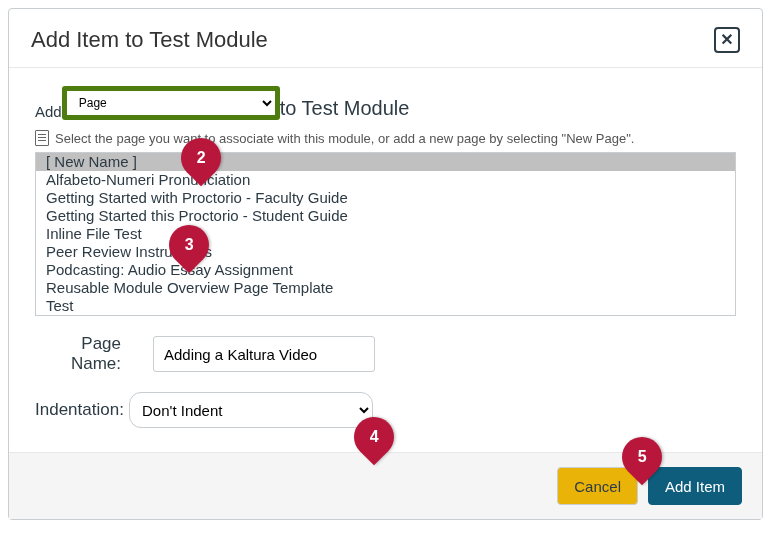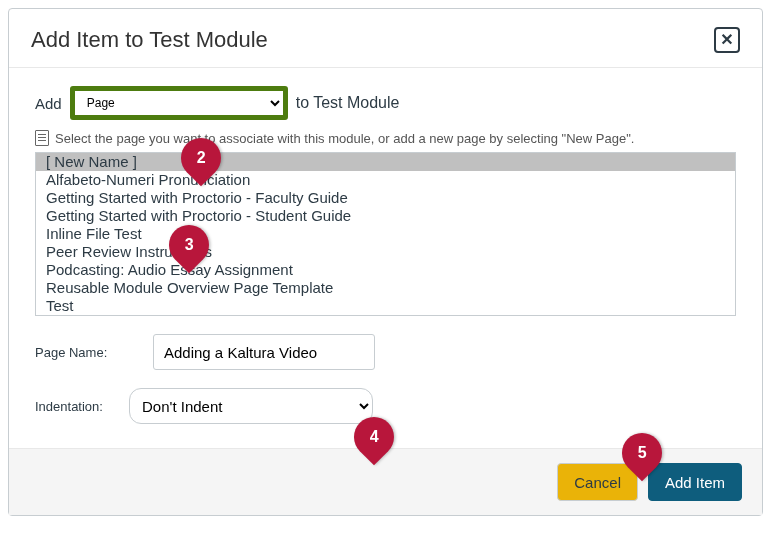--- a/index.html
+++ b/index.html
@@ -44,36 +44,35 @@
     font-weight: bold;
     color: #2d3b45;
     line-height: 1;
   }
   .modal-body {
     padding: 18px 26px 24px 26px;
     position: relative;
   }
   .add-row {
     display: flex;
-    align-items: center;
-    gap: 8px;
+    align-items: flex-end;
     margin-bottom: 10px;
   }
   .add-label { font-size: 15px; }
   .type-select {
     width: 218px;
     height: 34px;
     border: 5px solid #4d7c0f;
     border-radius: 3px;
     padding: 4px 8px;
     font-size: 12px;
     font-family: inherit;
     background: #fff;
   }
-  .suffix-text { font-size: 16px; }
+  .suffix-text { font-size: 20px; }
   .helper-row {
     display: flex;
     align-items: center;
     gap: 6px;
     font-size: 13px;
     color: #555;
     margin-bottom: 6px;
   }
   .doc-icon {
     width: 14px;
@@ -110,22 +109,22 @@
     background: #c0c0c0;
   }
   .form-row {
     display: flex;
     align-items: center;
     gap: 8px;
     margin-top: 18px;
   }
   .form-label {
     width: 86px;
-    text-align: left;
-    font-size: 13px;
+    text-align: right;
+    font-size: 17px;
   }
   .text-input {
     width: 222px;
     height: 36px;
     border: 1px solid #c7cdd1;
     border-radius: 3px;
     padding: 6px 10px;
     font-size: 15px;
     font-family: inherit;
     margin-left: 24px;
@@ -211,21 +210,21 @@
 
     <div class="helper-row">
       <div class="doc-icon"></div>
       <span>Select the page you want to associate with this module, or add a new page by selecting "New Page".</span>
     </div>
 
     <div class="page-list">
       <div class="page-list-item selected">[ New Name ]</div>
       <div class="page-list-item">Alfabeto-Numeri Pronunciation</div>
       <div class="page-list-item">Getting Started with Proctorio - Faculty Guide</div>
-      <div class="page-list-item">Getting Started with Proctorio - Student Guide</div>
+      <div class="page-list-item">Getting Started this Proctorio - Student Guide</div>
       <div class="page-list-item">Inline File Test</div>
       <div class="page-list-item">Peer Review Instructions</div>
       <div class="page-list-item">Podcasting: Audio Essay Assignment</div>
       <div class="page-list-item">Reusable Module Overview Page Template</div>
       <div class="page-list-item">Test</div>
     </div>
 
     <div class="form-row">
       <span class="form-label">Page Name:</span>
       <input type="text" class="text-input" value="Adding a Kaltura Video" style="">

